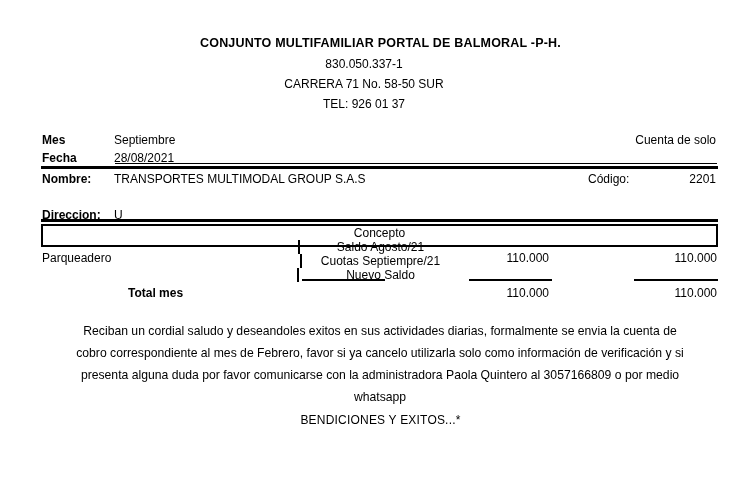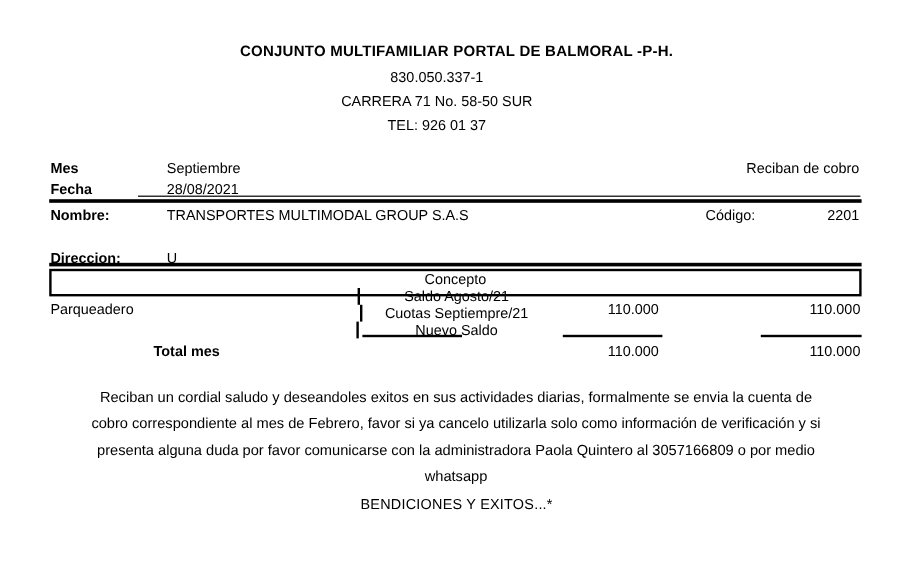--- a/index.html
+++ b/index.html
@@ -17,21 +17,21 @@
   
   .doc-title{top:36px;left:42px;width:677px;text-align:center;font-size:12.5px;font-weight:bold;letter-spacing:.2px;}
   .sub1{top:57px;}
   .sub2{top:77px;}
   .sub3{top:97px;}
   .subline{left:42px;width:644px;text-align:center;}
 
   
   .row{left:0;width:751px;height:14px;}
   .row .lbl{position:absolute;left:42px;font-weight:bold;}
-  .row .val{position:absolute;left:139px;}
+  .row .val{position:absolute;left:114px;}
   .row .rlbl{position:absolute;left:588px;}
   .row .rval{position:absolute;left:616px;width:100px;text-align:right;}
   .r-mes{top:133px;}
   .r-fecha{top:151px;}
   .r-nombre{top:172px;}
   .r-nit{top:190px;}
   .r-dir{top:208px;}
 
   
   .rule{background:#000;}
@@ -78,21 +78,21 @@
 <div class="page">
 
   <div class="abs doc-title">CONJUNTO MULTIFAMILIAR PORTAL DE BALMORAL -P-H.</div>
   <div class="abs subline sub1">830.050.337-1</div>
   <div class="abs subline sub2">CARRERA 71 No. 58-50 SUR</div>
   <div class="abs subline sub3">TEL: 926 01 37</div>
 
   <div class="abs row r-mes">
     <span class="lbl">Mes</span>
     <span class="val">Septiembre</span>
-    <span class="rval">Reciban de cobro</span>
+    <span class="rval">Cuenta de solo</span>
   </div>
   <div class="abs row r-fecha">
     <span class="lbl">Fecha</span>
     <span class="val">28/08/2021</span>
   </div>
 
   <div class="abs rule rule-thin"></div>
   <div class="abs rule rule-thick-a"></div>
 
   <div class="abs row r-nombre">

